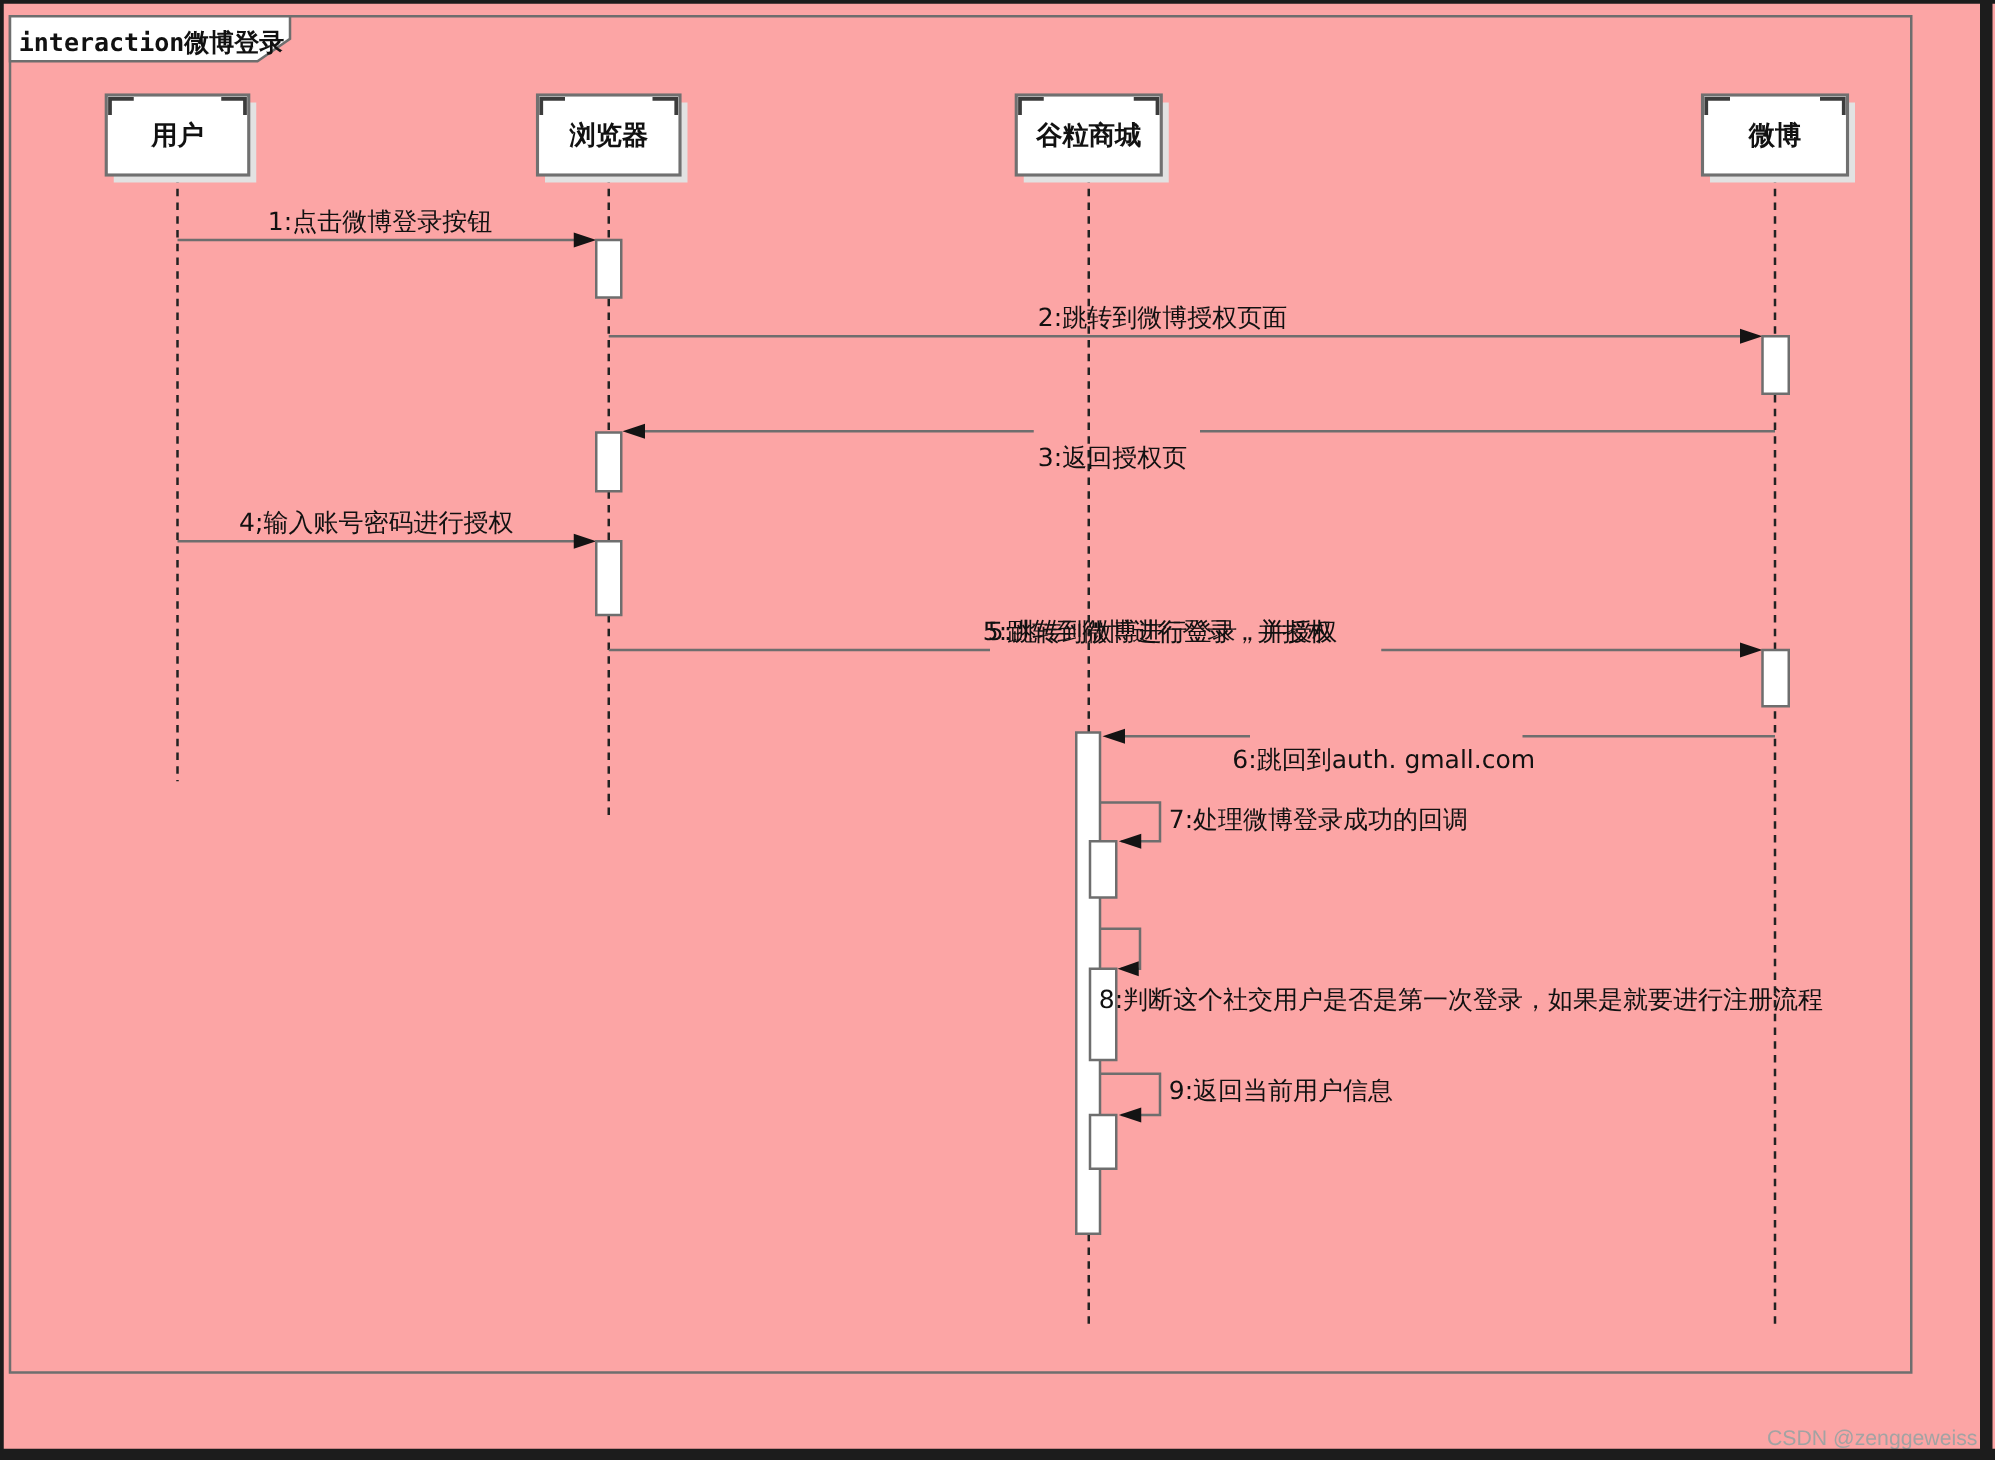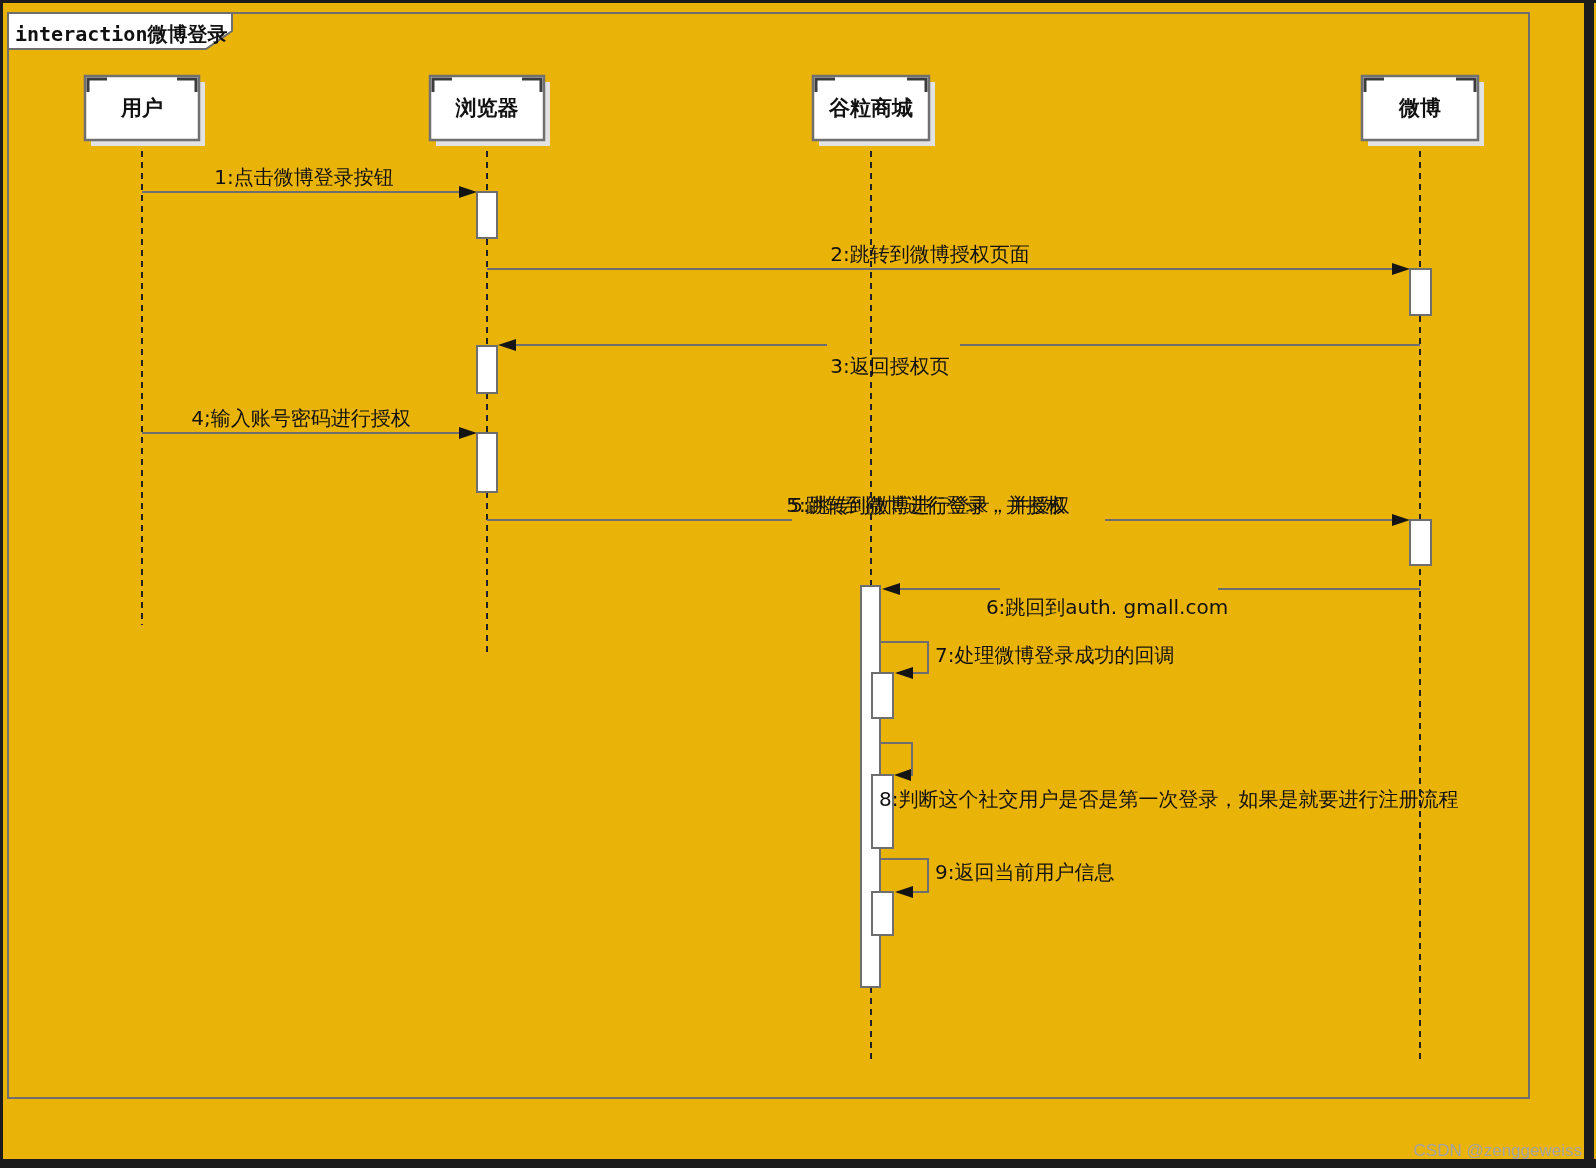--- a/index.html
+++ b/index.html
@@ -1,16 +1,16 @@
 <!DOCTYPE html>
 <html><head>
 <meta charset="utf-8">
 <style>
   html,body{margin:0;padding:0;background:#fff;}
-  .screen{position:relative;width:1596px;height:1168px;background:#eab308;overflow:hidden;
+  .screen{position:relative;width:1596px;height:1168px;background:#fca5a5;overflow:hidden;
           font-family:"DejaVu Sans",sans-serif;}
   svg{display:block;}
   .frame-line{fill:none;stroke:#6e6e6e;stroke-width:2;}
   .tab{fill:#ffffff;stroke:#6e6e6e;stroke-width:2;}
   .title{font-family:"DejaVu Sans Mono",monospace;font-weight:bold;font-size:20px;fill:#111;}
   .hdr-shadow{fill:#e2e2e2;}
   .hdr-box{fill:#ffffff;stroke:#707070;stroke-width:2.5;}
   .hdr-tick{fill:none;stroke:#3c3c3c;stroke-width:3;}
   .hdr-label{font-family:"DejaVu Sans",sans-serif;font-weight:bold;font-size:21px;fill:#111;text-anchor:middle;}
   .lifeline{stroke:#222;stroke-width:2;stroke-dasharray:6 5;}

